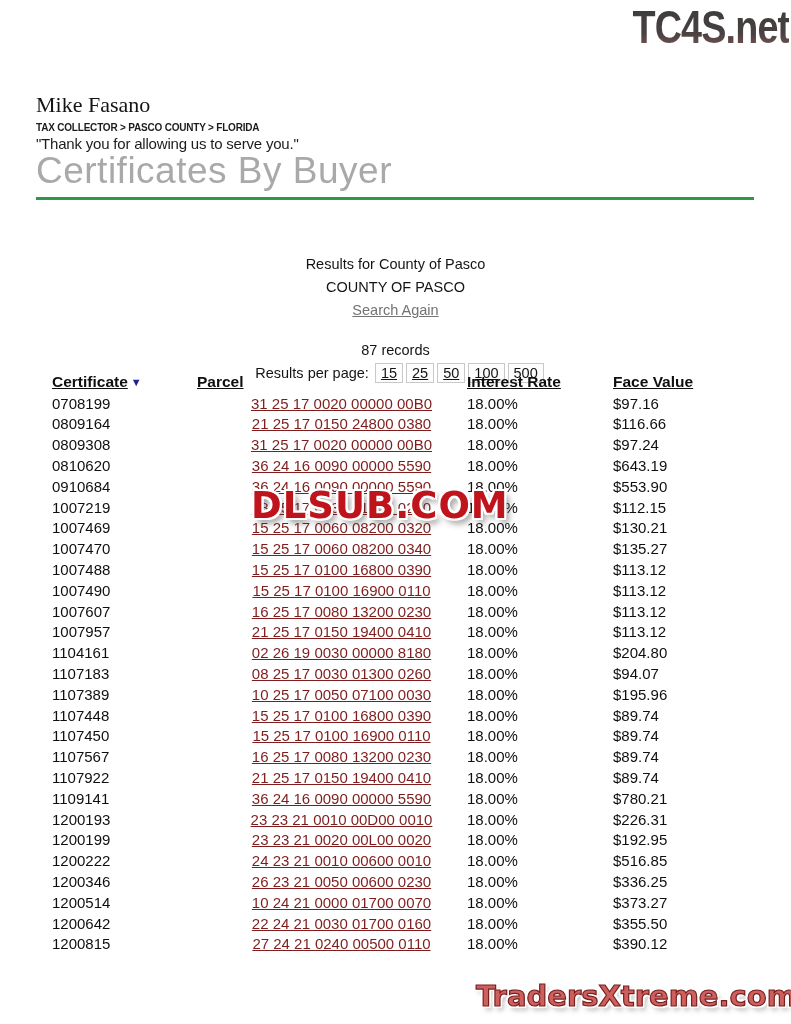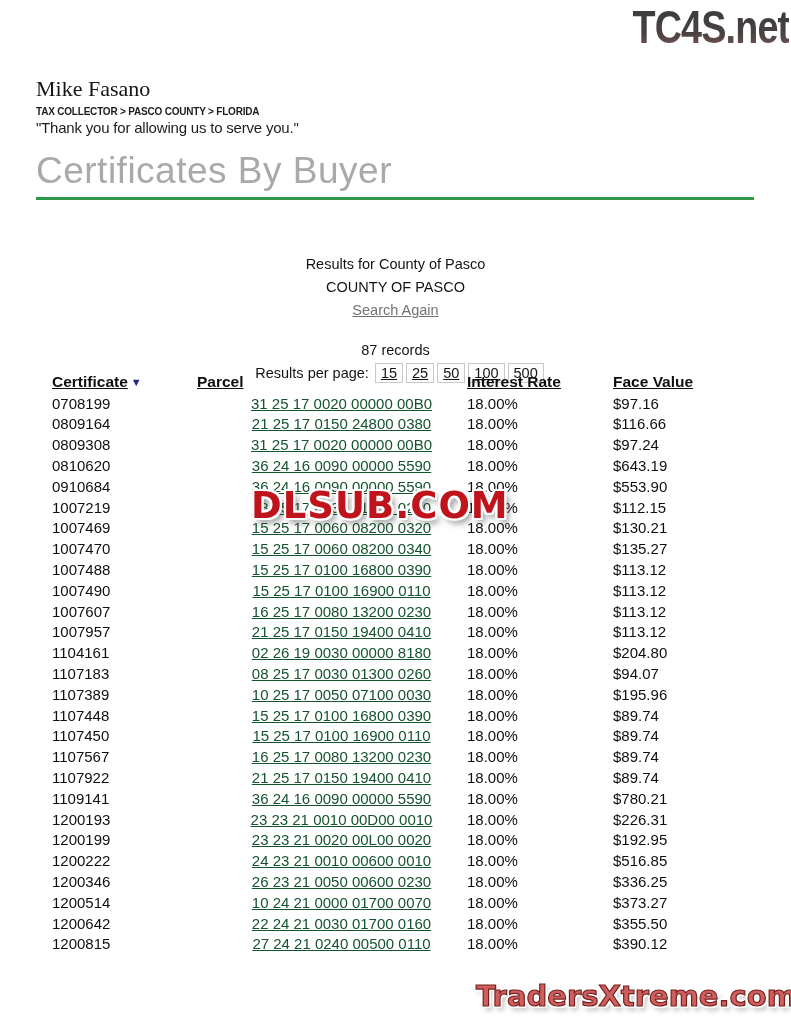--- a/index.html
+++ b/index.html
@@ -12,21 +12,21 @@
     position:absolute; top:0px; right:2px;
     font-family:"Liberation Sans", sans-serif;
     font-weight:800; font-size:46px; letter-spacing:-1px;
     transform:scaleX(0.82); transform-origin:100% 0;
     background:linear-gradient(180deg,#3d3d3d 20%,#4a4141 62%,#7c5656 92%,#8f6a6a 100%);
     -webkit-background-clip:text; background-clip:text;
     -webkit-text-fill-color:transparent; color:#4a4444;
   }
 
   
-  .hdr { position:absolute; left:36px; top:76px; white-space:nowrap; }
+  .hdr { position:absolute; left:36px; top:92px; white-space:nowrap; }
   .hdr-name { font-family:"Liberation Serif", serif; font-size:22px; color:#141414; }
   .hdr-breadcrumb { margin-top:4px; font-size:10px; font-weight:bold; color:#1c1c1c; letter-spacing:-0.2px; }
   .hdr-tagline { margin-top:2px; font-size:15px; color:#1c1c1c; letter-spacing:-0.2px; }
 
   .page-title {
     position:absolute; left:36px; top:150px;
     font-size:37px; font-weight:300; color:#a9a9a9; letter-spacing:0.5px; white-space:nowrap;
   }
   .green-rule { position:absolute; left:36px; top:197px; width:718px; height:3px; }
 
@@ -44,21 +44,21 @@
   
   table.tbl { position:absolute; left:52px; top:372px; width:683px; border-collapse:collapse; table-layout:fixed; font-size:15px; color:#0f0f0f; }
   .tbl th, .tbl td { height:20.8px; padding:0; vertical-align:middle; white-space:nowrap; overflow:visible; font-weight:normal; }
   .tbl th { font-weight:bold; font-size:15.5px; text-align:left;margin-left:12px; }
   .tbl th .th-text { text-decoration:underline; }
   .col-cert { width:141px; } .col-parcel { width:272px; } .col-int { width:148px; } .col-face { width:122px; }
   th.h-parcel { padding-left:4px; }
   th.h-int { padding-left:2px; }
   td.td-cert { text-align:left; }
   td.td-parcel { text-align:center; padding-left:25px; }
-  td.td-parcel .parcel-link { text-decoration:underline; color:#14532d; cursor:pointer; }
+  td.td-parcel .parcel-link { text-decoration:underline; color:#7f1d1d; cursor:pointer; }
   td.td-int { text-align:left; padding-left:2px; }
   td.td-face { text-align:left; }
   .sort-arrow { color:#23238e; font-size:11px; position:relative; top:-1px; margin-left:3px; }
 
   
   .wm-dlsub {
     position:absolute; left:251px; top:484px;
     font-family:"DejaVu Sans", sans-serif;
     font-size:37px; font-weight:800; letter-spacing:1px; white-space:nowrap;
     color:#c0141c;

